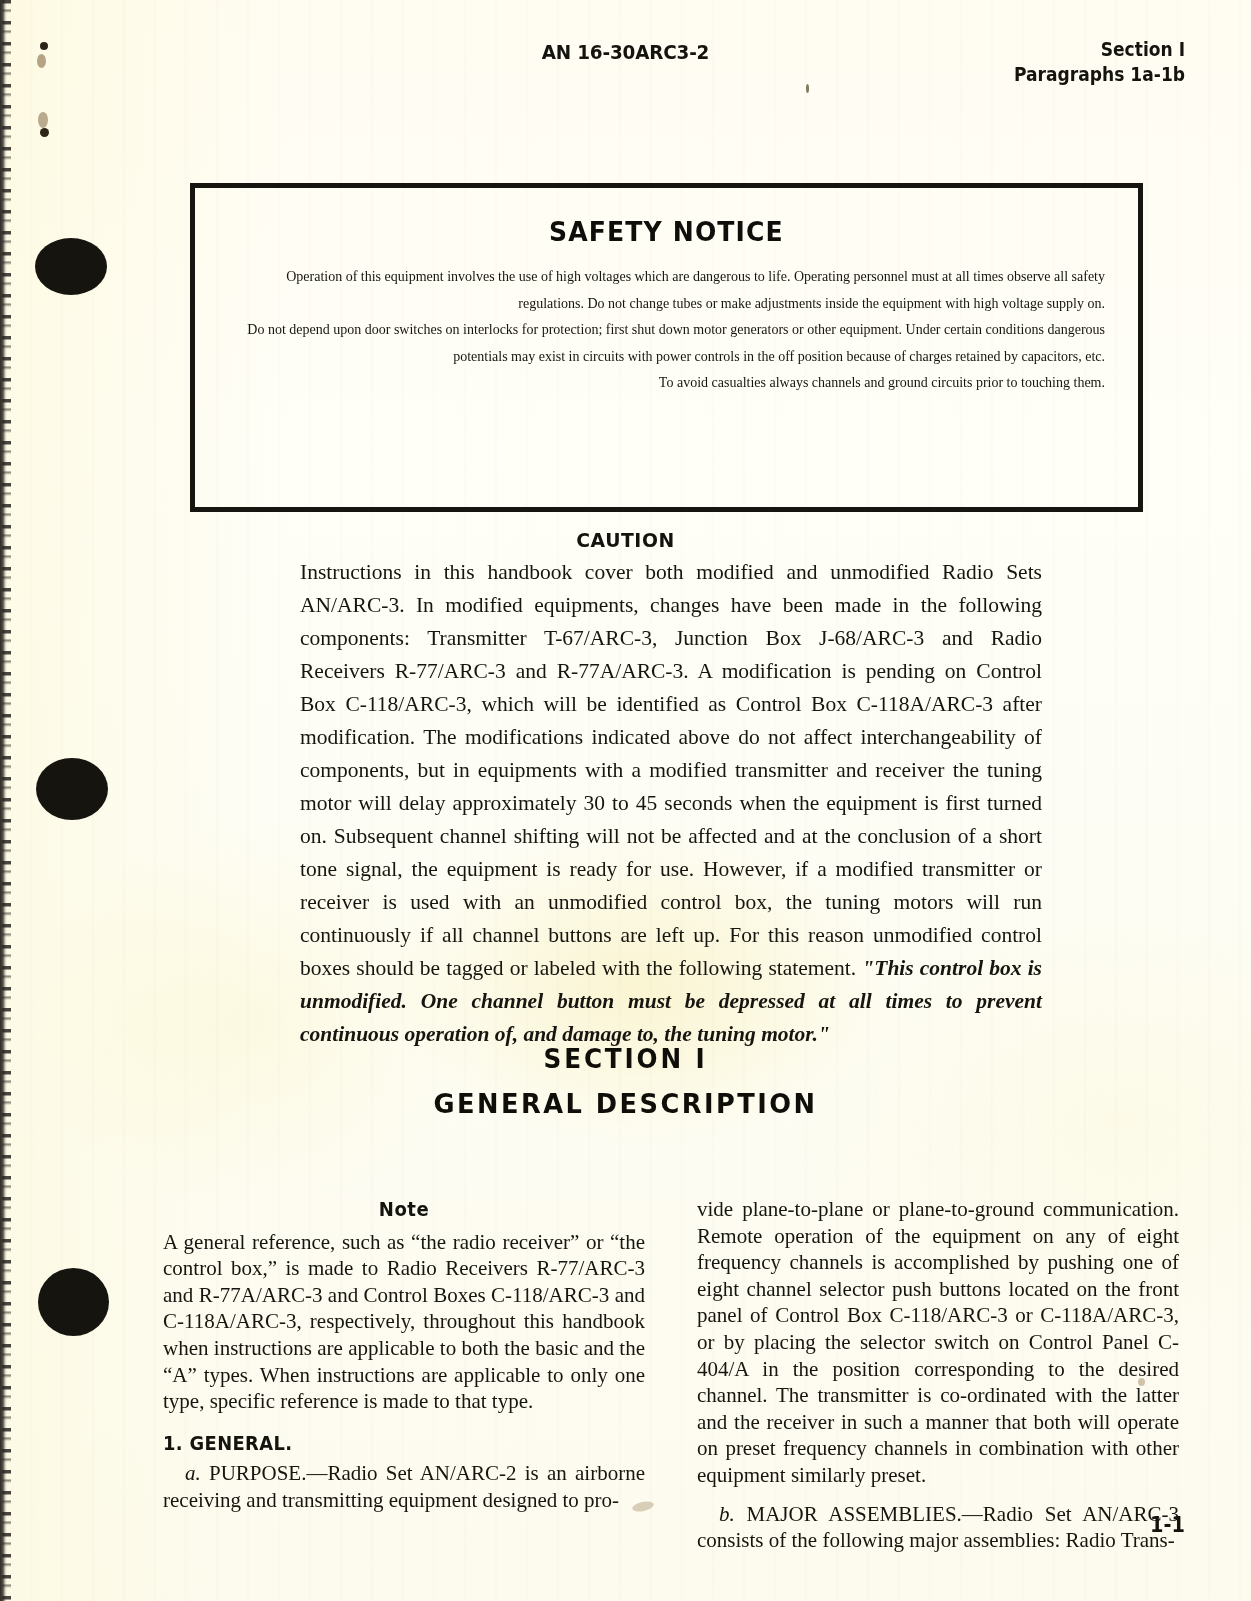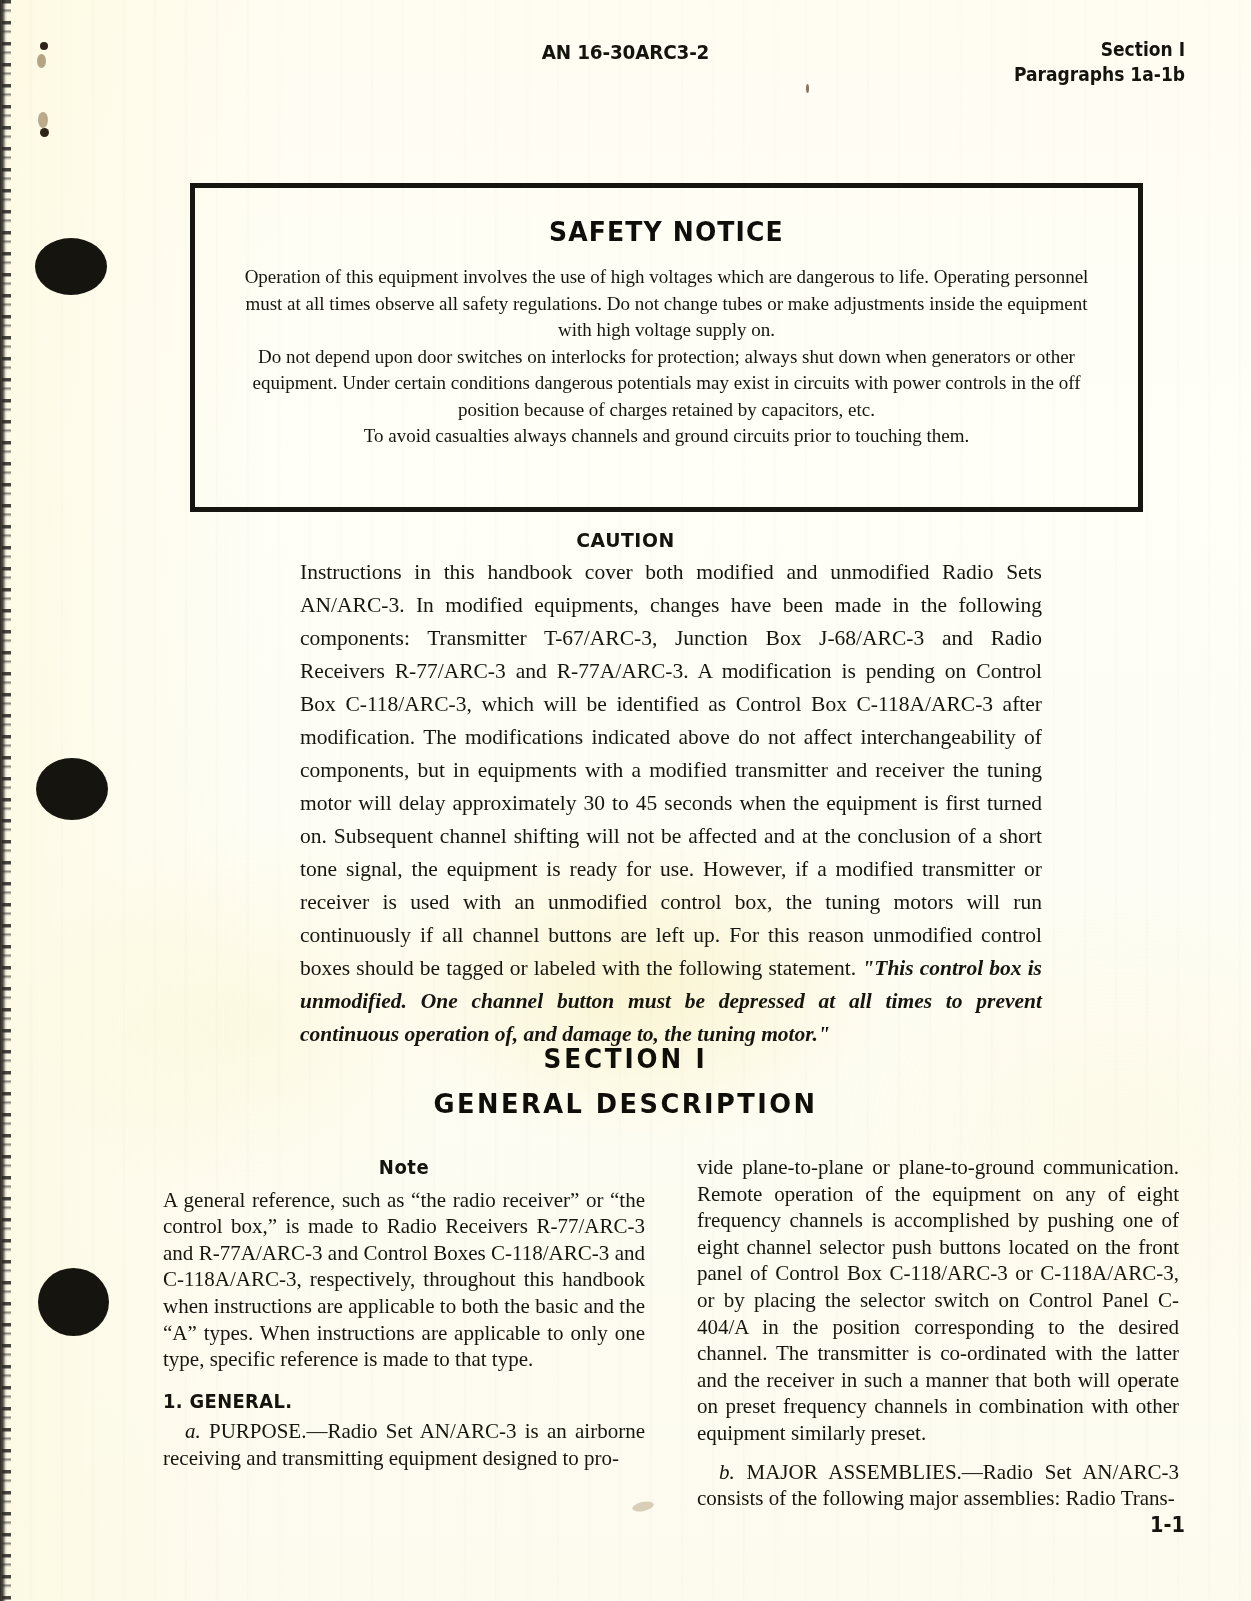--- a/index.html
+++ b/index.html
@@ -145,24 +145,24 @@
     font-family: "DejaVu Sans", sans-serif;
     font-weight: bold;
     font-size: 27px;
     letter-spacing: 1.2px;
     color: #100e0a;
     transform: scaleX(0.93);
   }
   .notice-body {
     margin: 17px 33px 0 33px;
     font-family: "Liberation Serif", serif;
-    font-size: 19px;
+    font-size: 14px;
     line-height: 26.5px;
     color: #16140e;
-    text-align: center;
+    text-align: right;
   }
   .notice-body p { margin: 0; }
 
   
   .caution-title {
     position: absolute;
     left: 0; right: 0;
     top: 528px;
     text-align: center;
     font-family: "DejaVu Sans", sans-serif;
@@ -208,21 +208,21 @@
     font-size: 27px;
     letter-spacing: 2.6px;
     display: block;
     margin-top: 14px;
     transform: scaleX(0.95);
   }
 
   
   .cols {
     position: absolute;
-    top: 1154px;
+    top: 1196px;
     left: 0;
     width: 1243px;
     height: 360px;
   }
   .col {
     position: absolute;
     top: 0;
     font-size: 21px;
     line-height: 26.6px;
     color: #17150f;
@@ -298,40 +298,40 @@
     <div class="hdr-right">
       <div>Section I</div>
       <div>Paragraphs 1a-1b</div>
     </div>
   </div>
 
   <div class="notice-box">
     <div class="notice-title">SAFETY NOTICE</div>
     <div class="notice-body">
       <p>Operation of this equipment involves the use of high voltages which are dangerous to life. Operating personnel must at all times observe all safety regulations. Do not change tubes or make adjustments inside the equipment with high voltage supply on.</p>
-      <p>Do not depend upon door switches on interlocks for protection; always shut down when generators or other equipment. Under certain conditions dangerous potentials may exist in circuits with power controls in the off position because of charges retained by capacitors, etc.</p>
+      <p>Do not depend upon door switches on interlocks for protection; first shut down motor generators or other equipment. Under certain conditions dangerous potentials may exist in circuits with power controls in the off position because of charges retained by capacitors, etc.</p>
       <p>To avoid casualties always channels and ground circuits prior to touching them.</p>
     </div>
   </div>
 
   <div class="caution-title">CAUTION</div>
   <div class="caution-body"><span>Instructions in this handbook cover both modified and unmodified Radio Sets AN/ARC-3. In modified equipments, changes have been made in the following components: Transmitter T-67/ARC-3, Junction Box J-68/ARC-3 and Radio Receivers R-77/ARC-3 and R-77A/ARC-3. A modification is pending on Control Box C-118/ARC-3, which will be identified as Control Box C-118A/ARC-3 after modification. The modifications indicated above do not affect interchangeability of components, but in equipments with a modified transmitter and receiver the tuning motor will delay approximately 30 to 45 seconds when the equipment is first turned on. Subsequent channel shifting will not be affected and at the conclusion of a short tone signal, the equipment is ready for use. However, if a modified transmitter or receiver is used with an unmodified control box, the tuning motors will run continuously if all channel buttons are left up. For this reason unmodified control boxes should be tagged or labeled with the following statement. </span><span class="ital">"This control box is unmodified. One channel button must be depressed at all times to prevent continuous operation of, and damage to, the tuning motor."</span></div>
 
   <div class="sec-head">
     <span class="l1">SECTION I</span>
     <span class="l2">GENERAL DESCRIPTION</span>
   </div>
 
   <div class="cols">
 
     <div class="col left">
       <div class="note-label">Note</div>
       <p class="para">A general reference, such as “the radio receiver” or “the control box,” is made to Radio Receivers R-77/ARC-3 and R-77A/ARC-3 and Control Boxes C-118/ARC-3 and C-118A/ARC-3, respectively, throughout this handbook when instructions are applicable to both the basic and the “A” types. When instructions are applicable to only one type, specific reference is made to that type.</p>
       <div class="gen-head">1.  GENERAL.</div>
-      <p class="para indent"><span class="ital-letter">a.</span><span> PURPOSE.—Radio Set AN/ARC-3 is an airborne receiving and transmitting equipment designed to pro-</span></p>
+      <p class="para indent"><span class="ital-letter">a.</span><span> PURPOSE.—Radio Set AN/ARC-2 is an airborne receiving and transmitting equipment designed to pro-</span></p>
     </div>
 
     <div class="col right">
       <p class="para">vide plane-to-plane or plane-to-ground communication. Remote operation of the equipment on any of eight frequency channels is accomplished by pushing one of eight channel selector push buttons located on the front panel of Control Box C-118/ARC-3 or C-118A/ARC-3, or by placing the selector switch on Control Panel C-404/A in the position corresponding to the desired channel. The transmitter is co-ordinated with the latter and the receiver in such a manner that both will operate on preset frequency channels in combination with other equipment similarly preset.</p>
       <p class="para indent"><span class="ital-letter">b.</span><span> MAJOR ASSEMBLIES.—Radio Set AN/ARC-3 consists of the following major assemblies: Radio Trans-</span></p>
     </div>
 
   </div>
 
   <div class="page-num">1-1</div>

